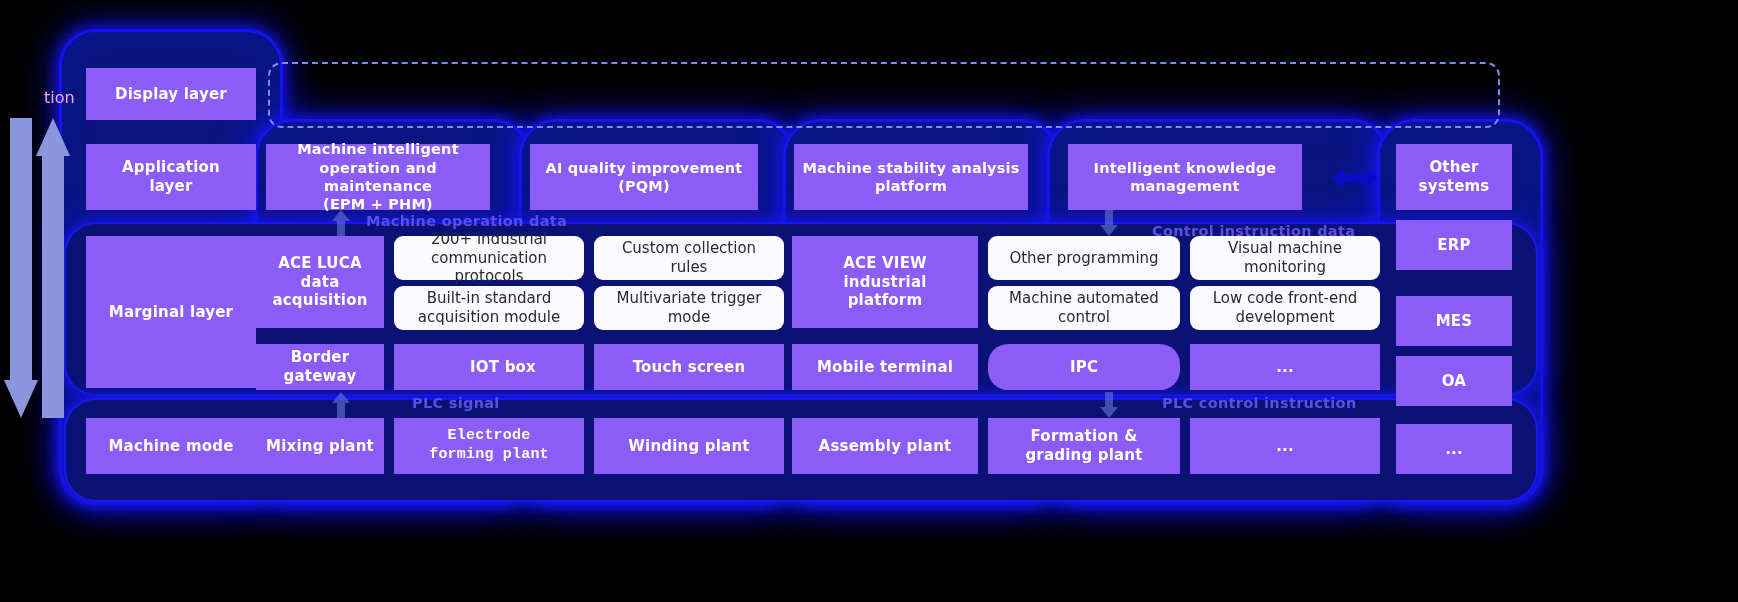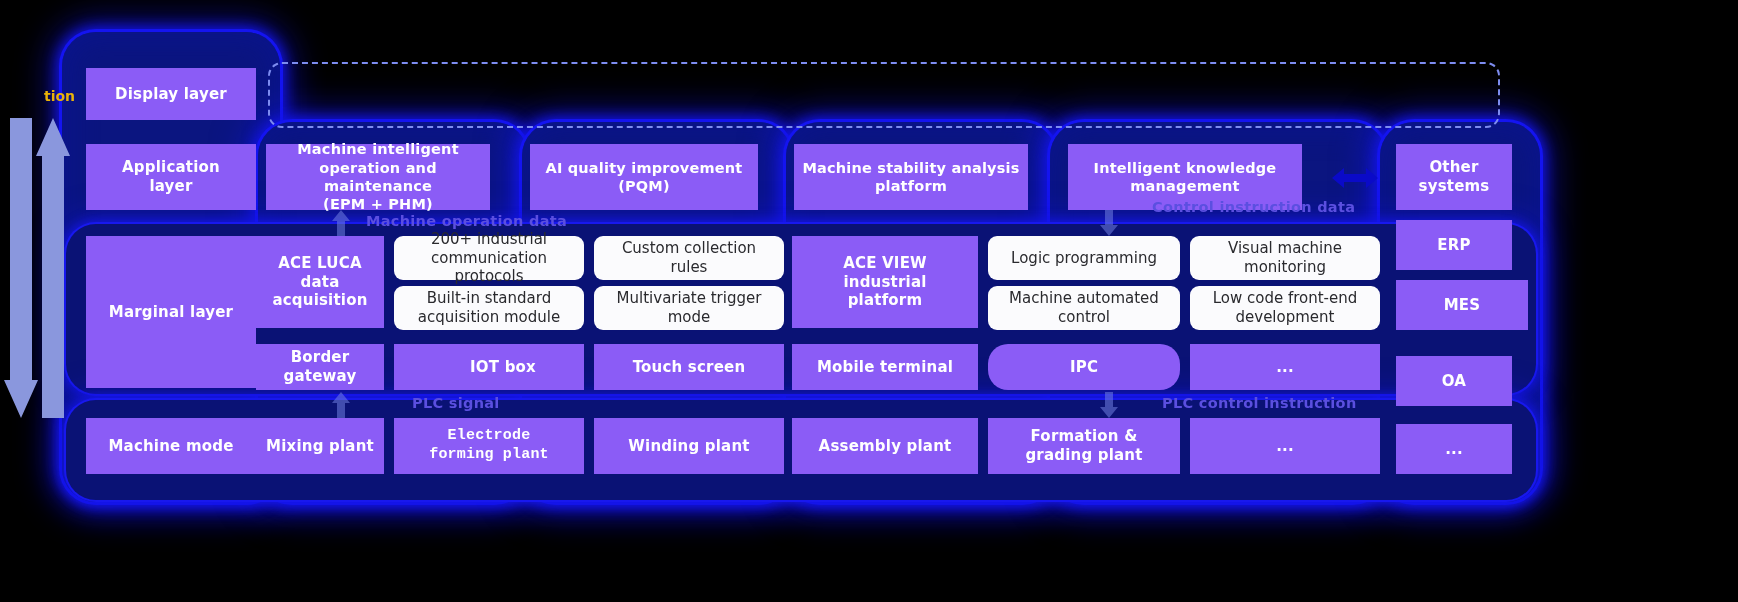--- a/index.html
+++ b/index.html
@@ -94,23 +94,23 @@
 
   
   .side-arrow { position: absolute; }
 
   
   .dbl-arrow { position: absolute; }
 
   
   .clip-label {
     position: absolute;
-    color: #eab308;
-    font-weight: bold;
-    font-size: 14px;
+    color: #f0abfc;
+    font-weight: normal;
+    font-size: 16px;
     white-space: nowrap;
   }
 </style>
 </head>
 <body>
 
 <div id="stage">
 
   <div class="glow-col" style="left:62px; top:32px; width:218px; height:470px;"></div>
   <div class="glow-col" style="left:258px; top:122px; width:270px; height:380px;"></div>
@@ -160,38 +160,38 @@
   </svg>
 
   <svg class="band-arrow" style="left:332px; top:210px;" width="18" height="26" viewBox="0 0 18 26">
     <path d="M9 0 L18 11 H13 V26 H5 V11 H0 Z" fill="#6f7ee0"></path>
   </svg>
   <div class="flow-label" style="left:366px; top:213px;">Machine operation data</div>
 
   <svg class="band-arrow" style="left:1100px; top:210px;" width="18" height="26" viewBox="0 0 18 26">
     <path d="M5 0 H13 V15 H18 L9 26 L0 15 H5 Z" fill="#6f7ee0"></path>
   </svg>
-  <div class="flow-label" style="left:1152px; top:199px;">Control instruction data</div>
+  <div class="flow-label" style="left:1152px; top:223px;">Control instruction data</div>
 
   <div class="card card-blue" style="left:256px; top:236px; width:128px; height:92px; white-space:pre-line;">ACE LUCA data
 acquisition</div>
 
   <div class="card card-blue" style="left:792px; top:236px; width:186px; height:92px; white-space:pre-line;">ACE VIEW industrial
 platform</div>
 
   <div class="card card-white" style="left:394px; top:236px; width:190px; height:44px; white-space:pre-line;">200+ industrial
 communication protocols</div>
   <div class="card card-white" style="left:594px; top:236px; width:190px; height:44px; white-space:pre-line;">Custom collection
 rules</div>
   <div class="card card-white" style="left:394px; top:286px; width:190px; height:44px; white-space:pre-line;">Built-in standard
 acquisition module</div>
   <div class="card card-white" style="left:594px; top:286px; width:190px; height:44px; white-space:pre-line;">Multivariate trigger
 mode</div>
 
-  <div class="card card-white" style="left:988px; top:236px; width:192px; height:44px; white-space:pre-line;">Logic programming</div>
+  <div class="card card-white" style="left:988px; top:236px; width:192px; height:44px; white-space:pre-line;">Other programming</div>
   <div class="card card-white" style="left:1190px; top:236px; width:190px; height:44px; white-space:pre-line;">Visual machine
 monitoring</div>
   <div class="card card-white" style="left:988px; top:286px; width:192px; height:44px; white-space:pre-line;">Machine automated
 control</div>
   <div class="card card-white" style="left:1190px; top:286px; width:190px; height:44px; white-space:pre-line;">Low code front-end
 development</div>
 
   <div class="card card-blue" style="left:256px; top:344px; width:128px; height:46px;">Border gateway</div>
   <div class="card card-blue" style="left:394px; top:344px; width:190px; height:46px;padding-left:36px;">IOT box</div>
   <div class="card card-blue" style="left:594px; top:344px; width:190px; height:46px;">Touch screen</div>
@@ -214,17 +214,17 @@
 forming plant</div>
   <div class="card card-blue" style="left:594px; top:418px; width:190px; height:56px; white-space:pre-line;">Winding plant</div>
   <div class="card card-blue" style="left:792px; top:418px; width:186px; height:56px; white-space:pre-line;">Assembly plant</div>
   <div class="card card-blue" style="left:988px; top:418px; width:192px; height:56px; white-space:pre-line;">Formation &amp;
 grading plant</div>
   <div class="card card-blue" style="left:1190px; top:418px; width:190px; height:56px; white-space:pre-line;">...</div>
 
   <div class="card card-blue" style="left:1396px; top:144px; width:116px; height:66px; white-space:pre-line;">Other
 systems</div>
   <div class="card card-blue" style="left:1396px; top:220px; width:116px; height:50px;">ERP</div>
-  <div class="card card-blue" style="left:1396px; top:280px; width:132px; height:50px;">MES</div>
+  <div class="card card-blue" style="left:1396px; top:296px; width:116px; height:50px;">MES</div>
   <div class="card card-blue" style="left:1396px; top:356px; width:116px; height:50px;">OA</div>
   <div class="card card-blue" style="left:1396px; top:424px; width:116px; height:50px;">...</div>
 
 </div>
 
 </body></html>

